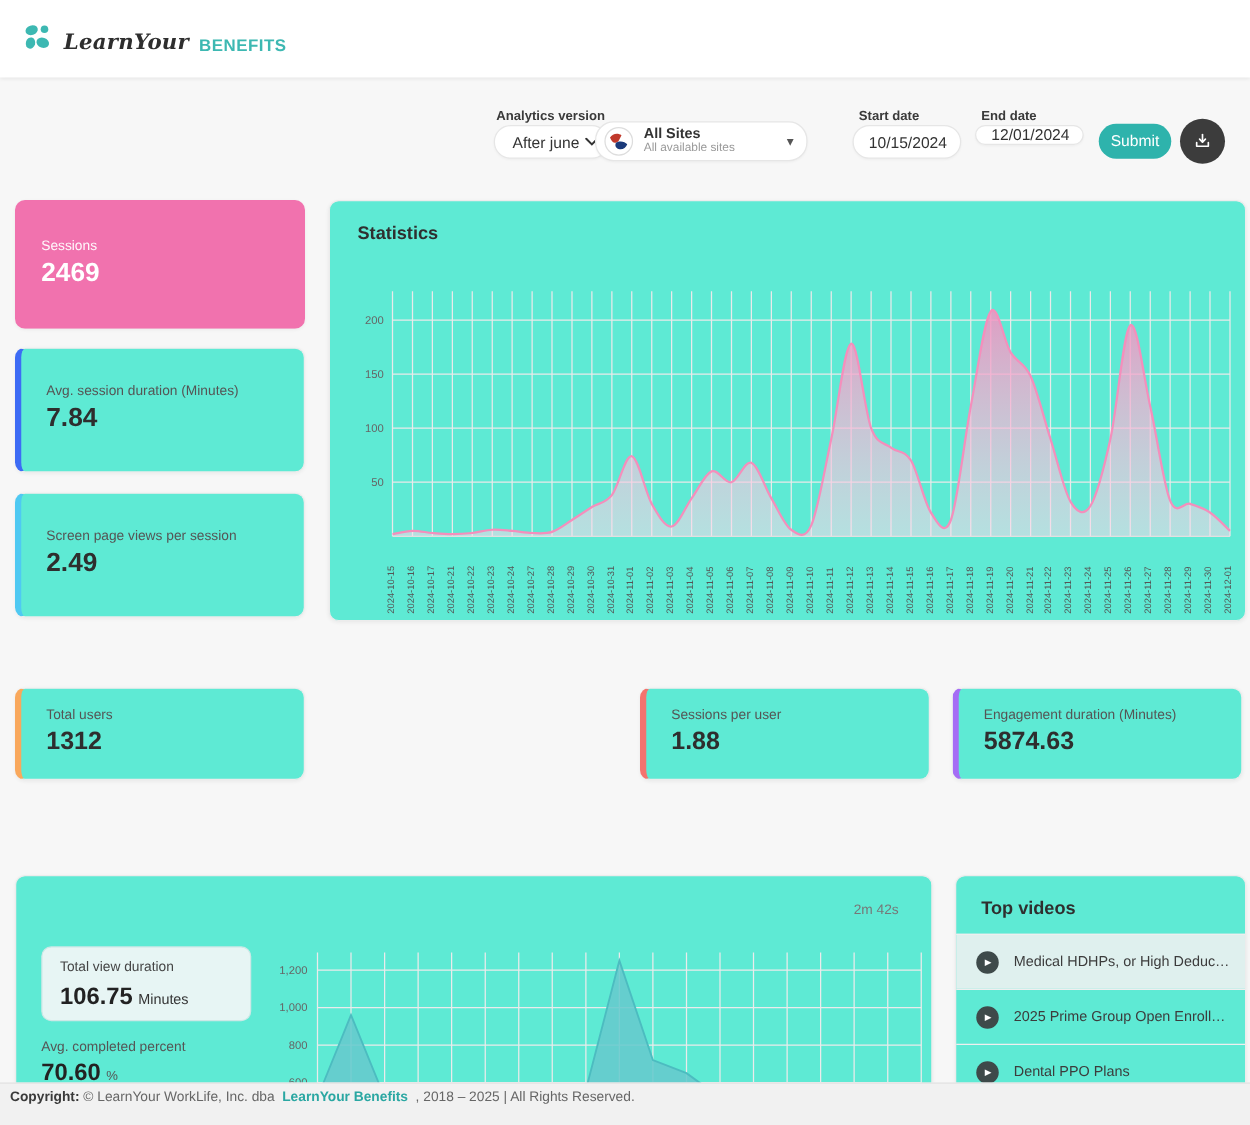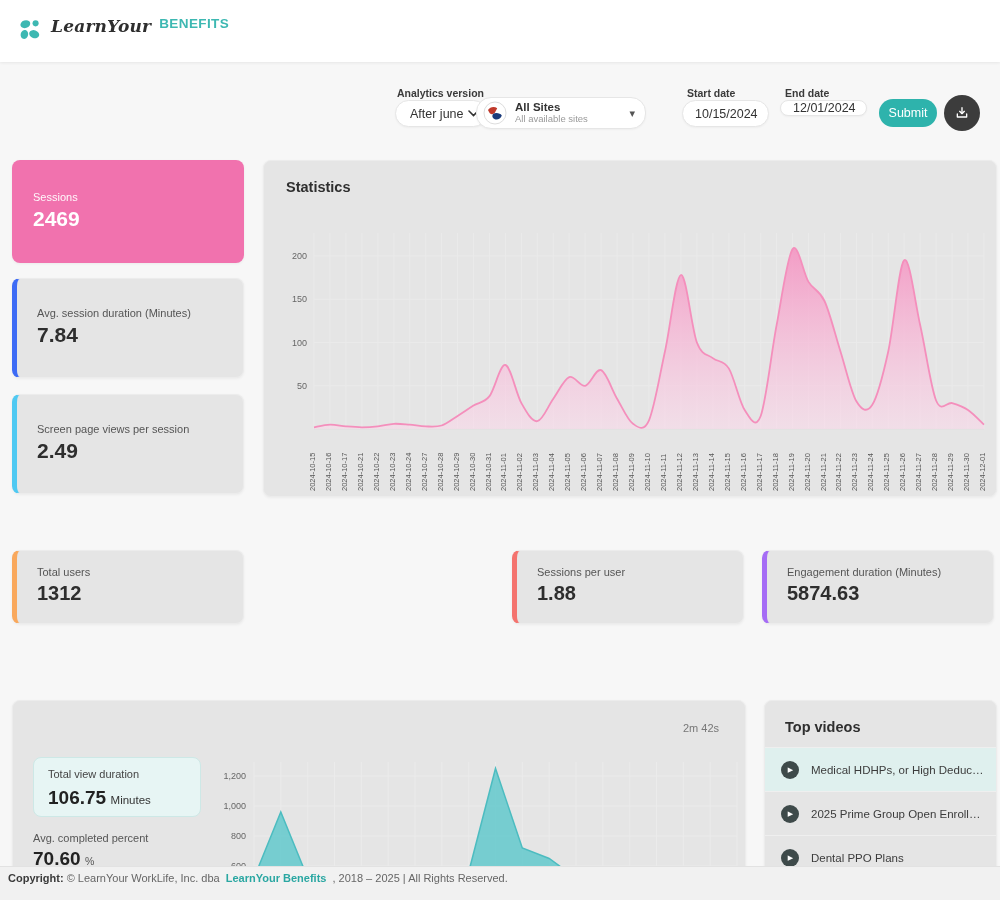--- a/index.html
+++ b/index.html
@@ -2,21 +2,21 @@
 <html><head>
 <meta charset="utf-8">
 <style>
   *{margin:0;padding:0;box-sizing:border-box}
   html,body{background:#e9e9e9}
   .page{position:relative;width:1000px;height:900px;background:#f7f7f7;overflow:hidden;
         font-family:"Liberation Sans",sans-serif;margin:0 auto}
   
   .header{position:absolute;left:0;top:0;width:100%;height:62px;background:#fff;
           box-shadow:0 1px 3px rgba(0,0,0,.07)}
-  .logo{position:absolute;left:16px;top:16px;display:flex;align-items:flex-start;gap:7px}
+  .logo{position:absolute;left:16px;top:16px;display:flex;align-items:flex-end;gap:7px}
   .logo svg{width:28px;height:28px}
   .logo-script{font-family:"DejaVu Serif",serif;font-style:italic;font-weight:bold;
                font-size:17px;color:#2e2e2e;letter-spacing:.2px}
   .logo-bold{font-size:13.5px;font-weight:bold;color:#3db8b2;letter-spacing:.4px;margin-left:1px}
   
   .field-label{position:absolute;font-size:10.5px;font-weight:bold;color:#3a3a3a}
   .pill{position:absolute;background:#fff;border:1px solid #e6e6e6;border-radius:15px;
         box-shadow:0 1px 2px rgba(0,0,0,.04);font-size:12.5px;color:#333;
         display:flex;align-items:center;cursor:pointer}
   .pill .val{flex:1;padding-left:14px;white-space:nowrap}
@@ -26,21 +26,21 @@
   .sites-txt{margin-left:8px;line-height:1.15}
   .sites-title{font-size:11.5px;font-weight:bold;color:#333}
   .sites-sub{font-size:9.5px;color:#9a9a9a}
   .sites-caret{margin-left:auto;margin-right:10px;color:#555;font-size:11px}
   .btn-submit{position:absolute;border:none;border-radius:15px;color:#fff;
               font-size:12.5px;font-family:inherit;cursor:pointer;
               display:flex;align-items:center;justify-content:center}
   .btn-dl{position:absolute;width:36px;height:36px;border-radius:50%;background:#3c3c3c;
           border:none;cursor:pointer;display:flex;align-items:center;justify-content:center}
   
-  .card{position:absolute;background:#e5e5e5;border:1px solid #ececec;border-radius:8px;
+  .card{position:absolute;background:#5eead4;border:1px solid #ececec;border-radius:8px;
         box-shadow:0 1px 3px rgba(0,0,0,.05)}
   .accent-card{border-left-width:5px;border-left-style:solid}
   .card-pad{position:absolute;left:20px;top:0}
   .card-label{font-size:11px;color:#555}
   .card-value{font-size:21px;font-weight:bold;color:#2e2e2e;margin-top:4px}
   .filled-card .card-label{color:rgba(255,255,255,.95)}
   .filled-card .card-value{color:#fff}
   .panel-title{position:absolute;left:22px;top:18px;font-size:14.5px;font-weight:bold;color:#2f2f2f}
   
   .chart-wrap{position:absolute;left:20px;top:70px;width:706px;height:266px}

